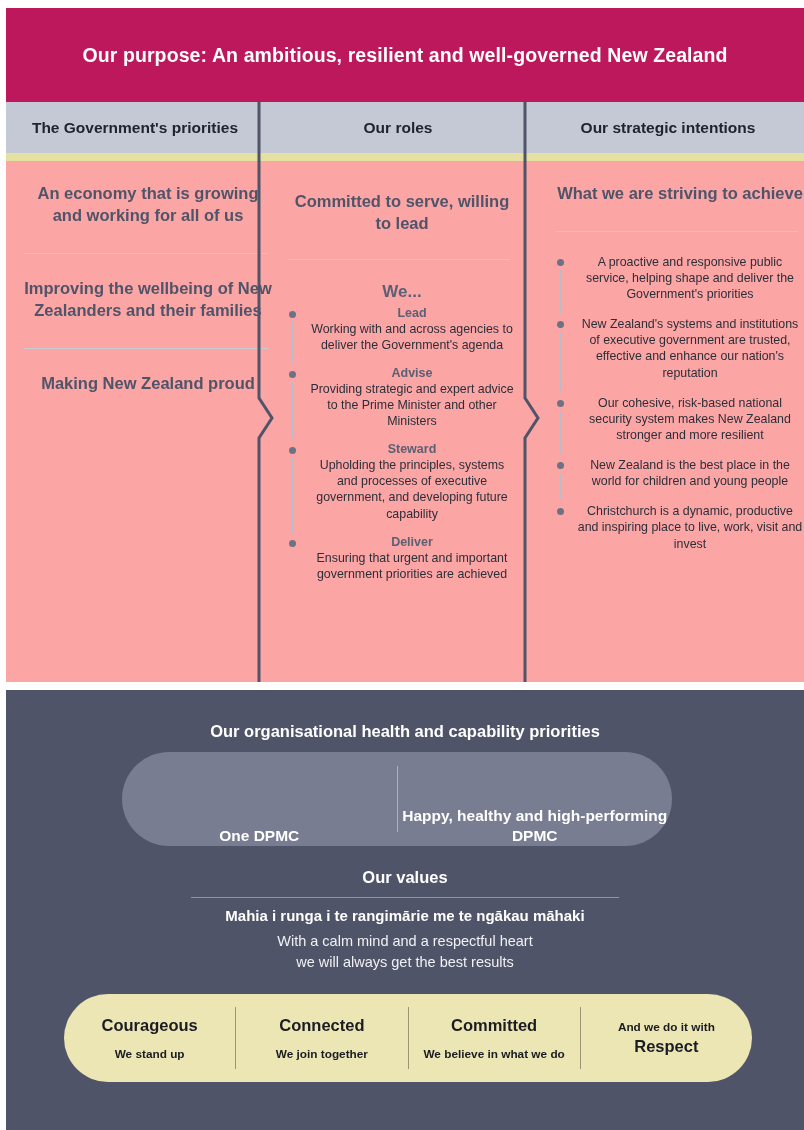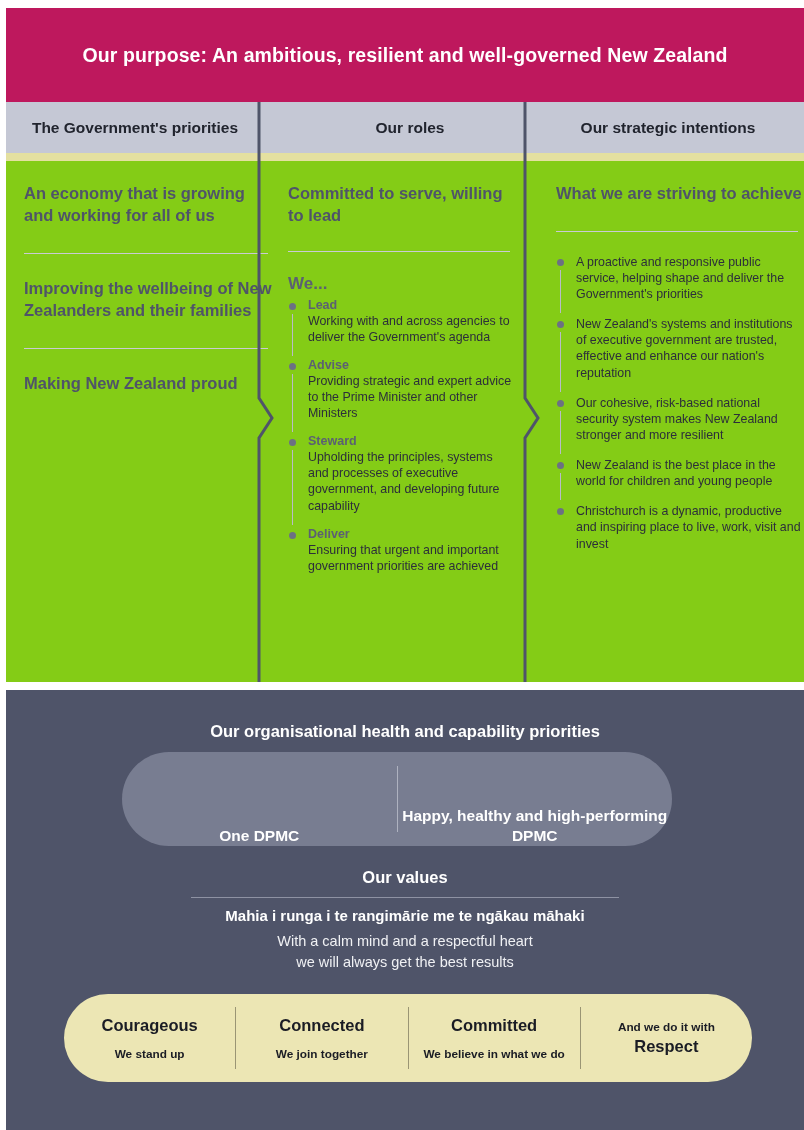--- a/index.html
+++ b/index.html
@@ -39,21 +39,22 @@
     text-align: center;
   }
 
   
   .columns {
     position: absolute;
     left: 6px;
     top: 102px;
     width: 798px;
     height: 580px;
-    background: #84cc16;
+    background: #fca5a5;
+    text-align: center;
   }
   .col-head-row {
     position: absolute;
     left: 0;
     top: 0;
     width: 100%;
     height: 51px;
     background: #c5c8d5;
   }
   .col-head {
@@ -63,21 +64,21 @@
     display: flex;
     align-items: center;
     justify-content: center;
   }
   .col-head span {
     color: #21242e;
     font-size: 15.5px;
     font-weight: bold;
   }
   .head-a { left: 0;     width: 258px; }
-  .head-b { left: 272px; width: 264px; }
+  .head-b { left: 260px; width: 264px; }
   .head-c { left: 526px; width: 272px; }
 
   .yellow-bar {
     position: absolute;
     left: 0;
     top: 51px;
     width: 100%;
     height: 8px;
     background: #e4e0a0;
   }
@@ -93,21 +94,21 @@
   .divider.d1 { left: 248px; }
   .divider.d2 { left: 514px; }
 
   .col-body {
     position: absolute;
     top: 59px;
     bottom: 0;
     overflow: hidden;
   }
   .body-a { left: 0;     width: 248px; padding: 22px 18px 0 18px; }
-  .body-b { left: 266px; width: 228px; padding: 22px 14px 0 16px; }
+  .body-b { left: 266px; width: 228px; padding: 22px 14px 0 16px; margin-top: 8px; }
   .body-c { left: 532px; width: 248px; padding: 22px 14px 0 18px; }
 
   .col-lead {
     color: #4f5469;
     font-size: 16.5px;
     font-weight: bold;
     line-height: 1.32;
   }
 
   .hr-soft {

